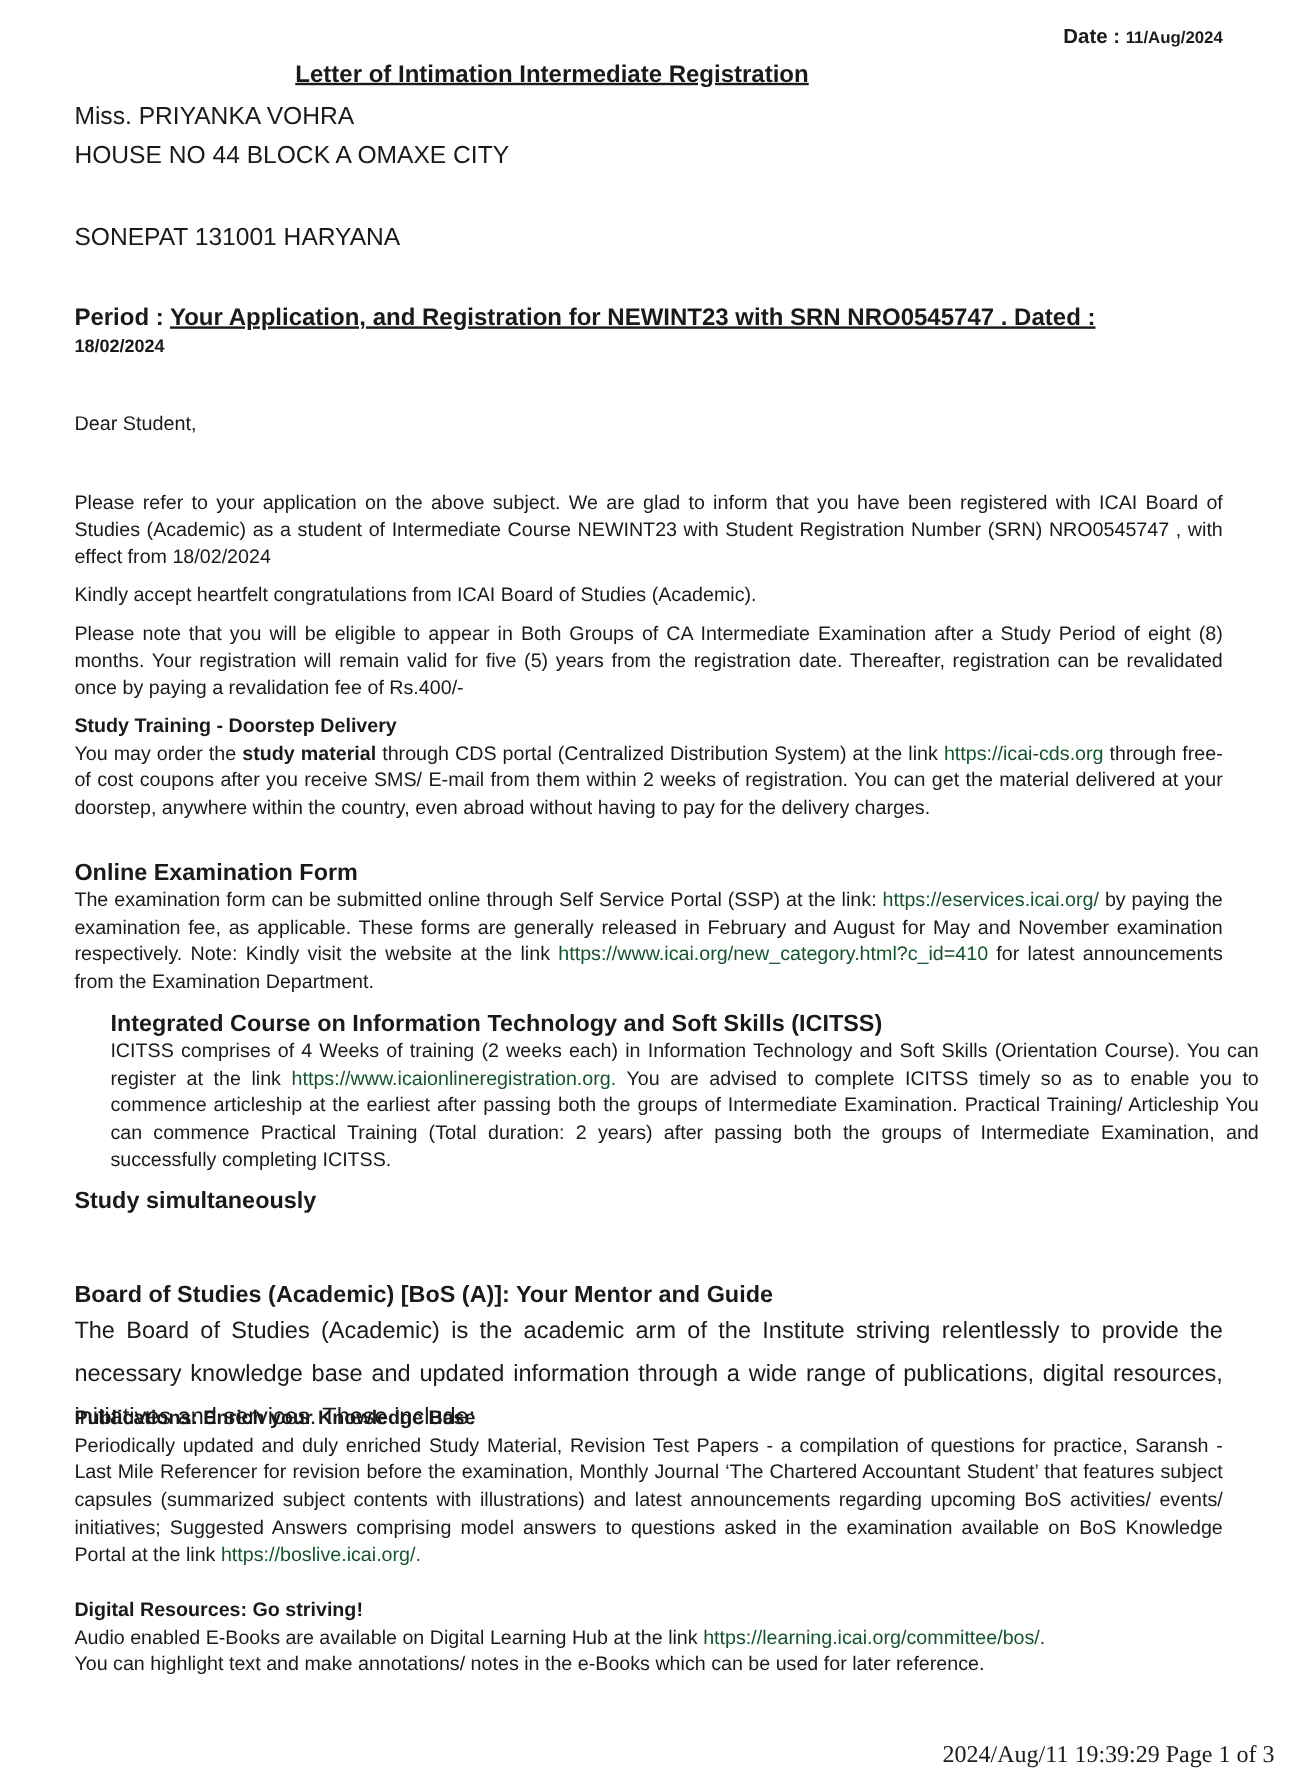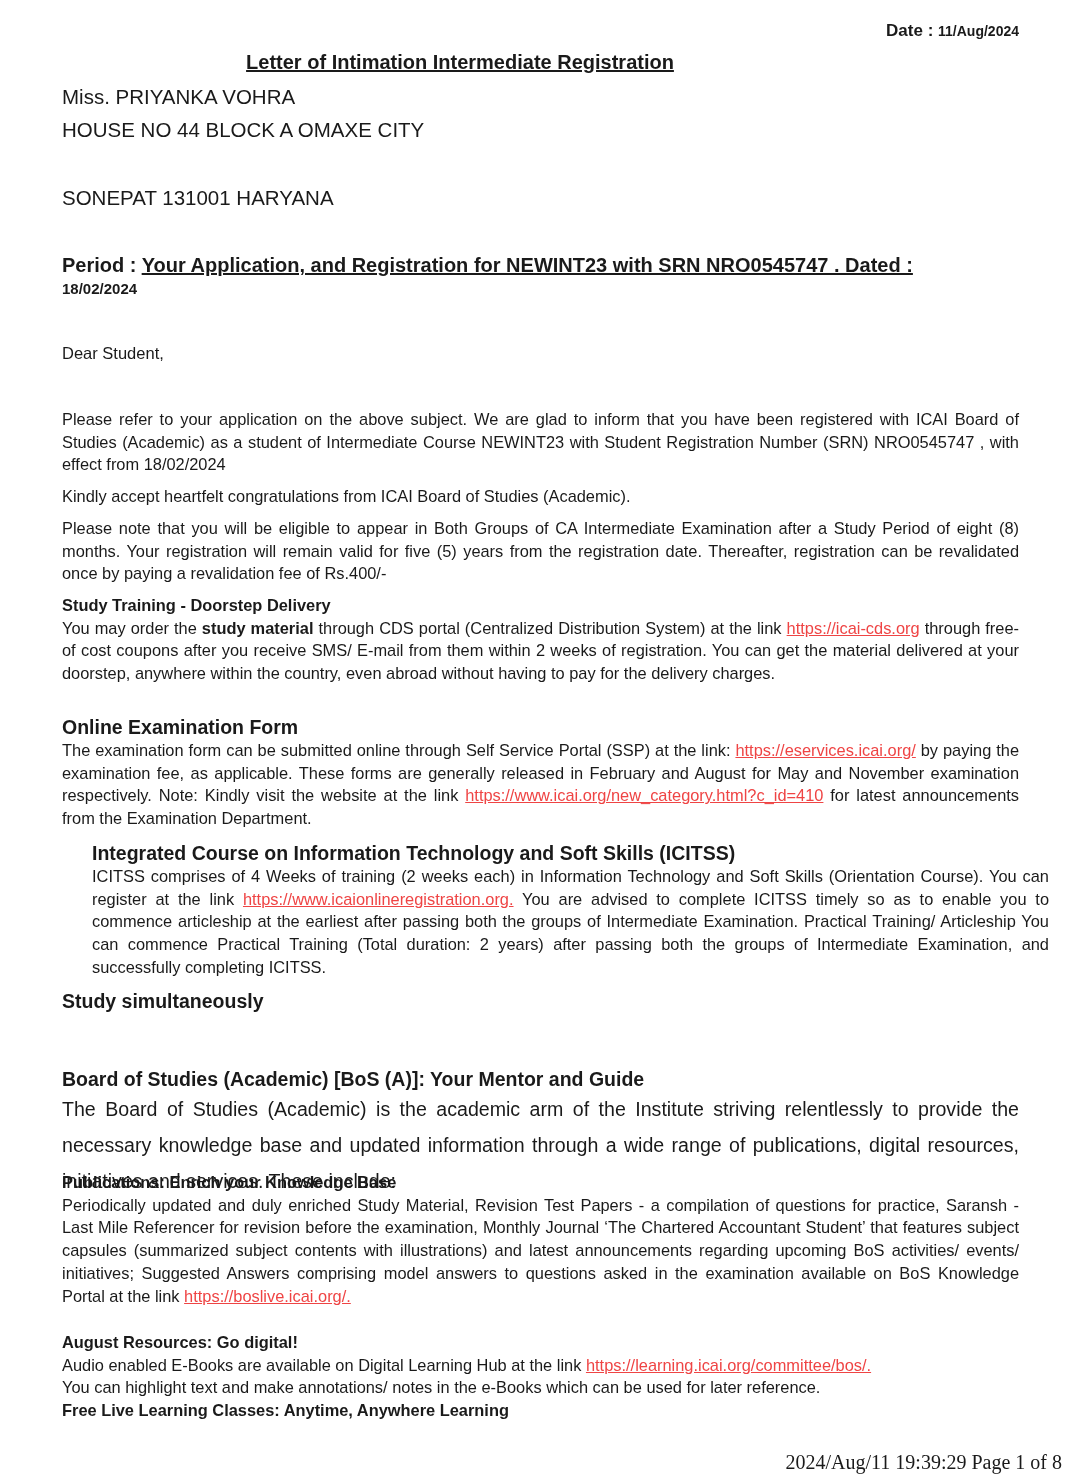--- a/index.html
+++ b/index.html
@@ -25,21 +25,21 @@
     .subject .subj-text { text-decoration: underline; }
     .subject-date { position: absolute; left: 62px; top: 280px; font-weight: bold; font-size: 15px; }
     .greet { position: absolute; left: 62px; top: 344px; font-size: 16.5px; }
     .block {
       position: absolute; left: 62px; width: 957px;
       font-size: 16.4px; line-height: 22.7px; text-align: justify;
     }
     .h-small { font-weight: bold; font-size: 16.4px; line-height: 22.7px; }
     .h-large { font-weight: bold; font-size: 19.5px; line-height: 24px; }
     .big-para { font-size: 19.6px; line-height: 36px; }
-    a.link { color: #ef4444; text-decoration: underline; }
+    a.link { color: #14532d; }
     .footer {
       position: absolute; right: 18px; top: 1451px;
       font-family: "Liberation Serif", serif; font-size: 20px; white-space: nowrap;
     }
     p { margin: 0; }
   </style>
 </head>
 <body>
 
 <div class="page">
@@ -90,24 +90,23 @@
     <p class="h-large">Board of Studies (Academic) [BoS (A)]: Your Mentor and Guide</p>
     <p class="big-para">The Board of Studies (Academic) is the academic arm of the Institute striving relentlessly to provide the necessary knowledge base and updated information through a wide range of publications, digital resources, initiatives and services. These include:</p>
   </div>
 
   <div class="block" style="top:1171px;">
     <p class="h-small">Publications: Enrich your Knowledge Base</p>
     <p><span>Periodically updated and duly enriched Study Material, Revision Test Papers - a compilation of questions for practice, Saransh - Last Mile Referencer for revision before the examination, Monthly Journal ‘The Chartered Accountant Student’ that features subject capsules (summarized subject contents with illustrations) and latest announcements regarding upcoming BoS activities/ events/ initiatives; Suggested Answers comprising model answers to questions asked in the examination available on BoS Knowledge Portal at the link </span><a class="link">https://boslive.icai.org/.</a></p>
   </div>
 
   <div class="block" style="top:1331px;">
-    <p class="h-small">August Resources: Go digital!</p>
+    <p class="h-small">Digital Resources: Go striving!</p>
     <p><span>Audio enabled E-Books are available on Digital Learning Hub at the link </span><a class="link">https://learning.icai.org/committee/bos/.</a></p>
     <p>You can highlight text and make annotations/ notes in the e-Books which can be used for later reference.</p>
-    <p class="h-small">Free Live Learning Classes: Anytime, Anywhere Learning</p>
   </div>
 
   <div class="footer">
     <span>2024/Aug/11 19:39:29</span>
-    <span>Page 1 of 8</span>
+    <span>Page 1 of 3</span>
   </div>
 
 </div>
 
 </body></html>

